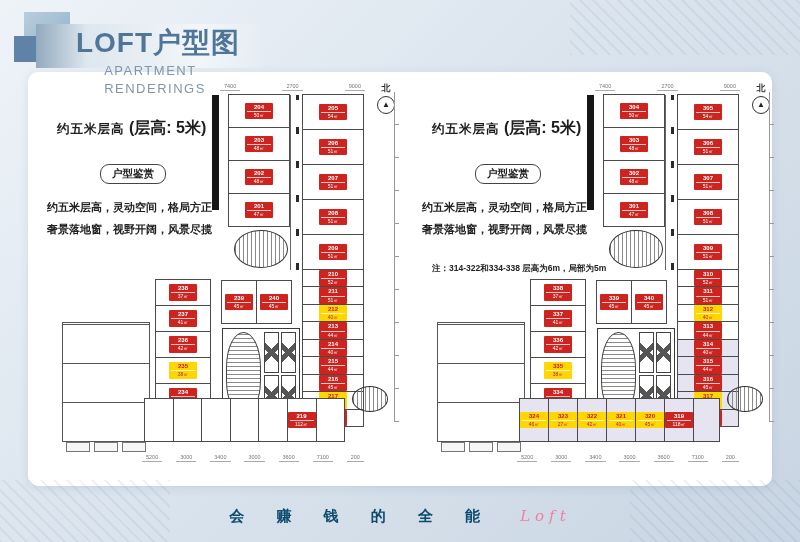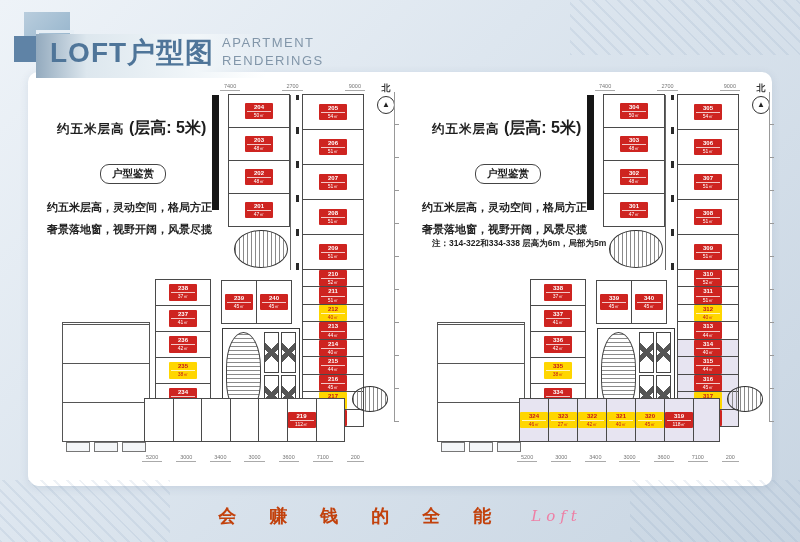--- a/index.html
+++ b/index.html
@@ -13,34 +13,34 @@
   .stripes.bl{left:0;bottom:0;width:170px;height:62px;opacity:.55;}
   .stripes.br{right:0;bottom:0;width:170px;height:62px;opacity:.55;}
 
   .card{position:absolute;left:28px;top:72px;right:28px;bottom:56px;background:#ffffff;border-radius:10px;box-shadow:0 2px 10px rgba(30,60,100,.10);}
 
   
   .logo{position:absolute;left:10px;top:8px;width:62px;height:62px;}
   .logo .sq1{position:absolute;left:14px;top:4px;width:46px;height:46px;background:linear-gradient(135deg,#b9cddd,#8fb0c9);}
   .logo .sq2{position:absolute;left:4px;top:28px;width:26px;height:26px;background:#5f83a6;}
   .logo .sq3{position:absolute;left:26px;top:22px;width:32px;height:32px;border:3px solid #e6eef5;}
-  .banner{position:absolute;left:36px;top:34px;width:230px;height:44px;display:flex;align-items:flex-start;
-    background:linear-gradient(90deg,#93aabe 0%,#dde7ee 22%,#f1f6f9 70%,rgba(241,246,249,0) 100%);}
+  .banner{position:absolute;left:36px;top:24px;width:230px;height:44px;display:flex;align-items:center;
+    background:linear-gradient(90deg,#93aabe 0%,#dde7ee 22%,#f1f6f9 70%,rgba(241,246,249,0) 100%);flex-direction:column;}
   .banner .t-cn{font-size:28px;font-weight:bold;color:#4f7599;letter-spacing:1px;margin-left:14px;white-space:nowrap;}
   .banner .t-en{font-size:13px;color:#8296a9;letter-spacing:1.5px;line-height:1.35;margin-left:8px;}
 
   
   .plan{position:absolute;top:78px;width:365px;height:405px;}
   .plan.p2{left:40px;}
   .plan.p3{left:415px;}
   .plan-title{position:absolute;left:17px;top:40px;font-size:12.5px;font-weight:bold;color:#1e1e1e;letter-spacing:1px;white-space:nowrap;}
   .plan-title .suffix{font-size:16px;font-weight:bold;letter-spacing:0;}
   .badge{position:absolute;left:60px;top:86px;border:1px solid #444;border-radius:9px;padding:2px 11px;font-size:10.5px;font-weight:bold;color:#222;background:#fff;white-space:nowrap;}
   .desc{position:absolute;left:7px;top:118px;font-size:11px;font-weight:bold;color:#222;line-height:2.0;white-space:nowrap;}
-  .plan-note{position:absolute;left:17px;top:160px;font-size:8.5px;font-weight:bold;color:#222;white-space:nowrap;text-align:center;}
+  .plan-note{position:absolute;left:17px;top:185px;font-size:8.5px;font-weight:bold;color:#222;white-space:nowrap;text-align:center;}
 
   .canvas{position:absolute;left:20px;top:2px;width:340px;height:398px;}
 
   
   .north{position:absolute;left:316px;top:2px;width:20px;text-align:center;color:#333;}
   .north .n-cn{font-size:9px;font-weight:bold;}
   .north .n-circle{width:16px;height:16px;border:1px solid #333;border-radius:50%;margin:1px auto 0;display:flex;align-items:center;justify-content:center;font-size:8px;line-height:1;color:#222;}
 
   
   .wallbar{position:absolute;left:152px;top:15px;width:7px;height:115px;background:#161616;}
@@ -84,21 +84,21 @@
   .chip .ar{font-size:5px;line-height:1.25;}
 
   
   .dims{position:absolute;display:flex;justify-content:space-between;color:#777;font-size:5.5px;letter-spacing:0;}
   .dims span{border-bottom:1px solid #aaa;padding:0 4px 1px;}
   .d-top{left:160px;top:3px;width:145px;}
   .d-bottom{left:82px;top:374px;width:222px;}
 
   
   .footer{position:absolute;left:0;bottom:0;width:100%;height:52px;display:flex;align-items:center;justify-content:center;gap:26px;}
-  .footer .cn{font-size:18px;font-weight:bold;color:#c2410c;letter-spacing:14px;}
+  .footer .cn{font-size:15px;font-weight:bold;color:#0c4a6e;letter-spacing:14px;}
   .footer .en{font-size:15px;color:#ee7fa5;font-style:italic;font-family:"DejaVu Serif",serif;letter-spacing:5px;}
 </style>
 </head>
 <body>
 
 <div class="stripes tr"></div>
 <div class="card"></div>
 
 <div class="logo">
   <div class="sq1"></div>

